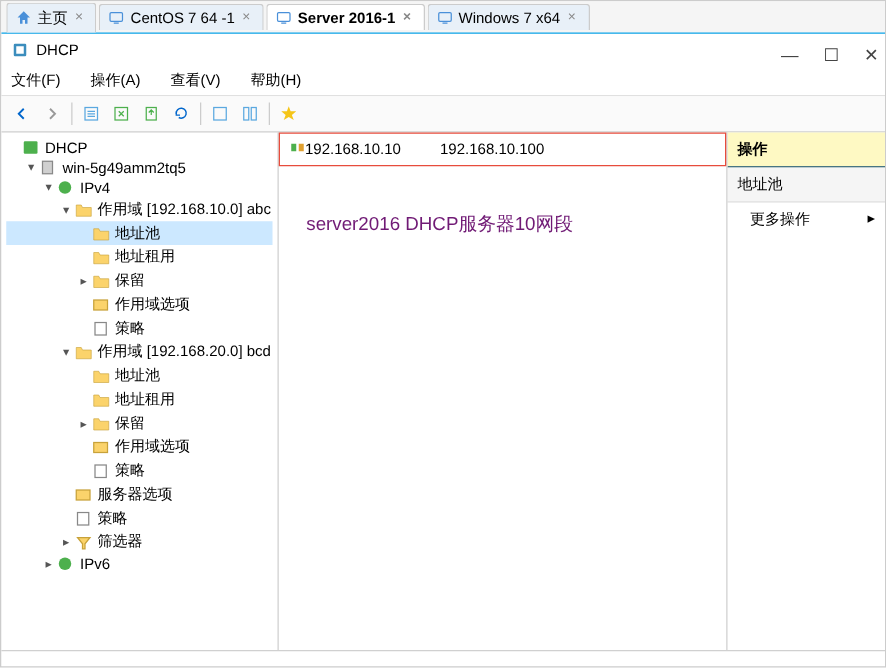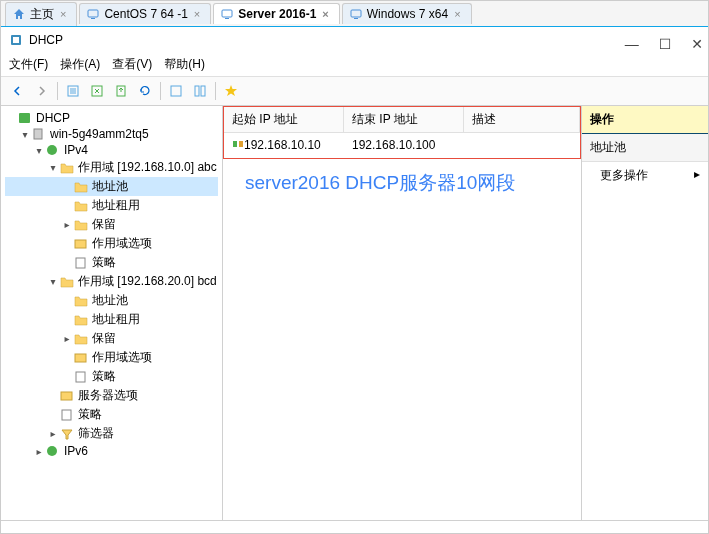--- a/index.html
+++ b/index.html
@@ -9,21 +9,21 @@
     .tab { display: flex; align-items: center; padding: 3px 8px 3px 6px; margin-right: 2px; background: #fff; border: 1px solid #ccc; border-bottom: none; border-radius: 3px 3px 0 0; gap: 4px; cursor: pointer; }
     .tab.active { background: #fff; font-weight: bold; }
     .tab.inactive { background: #e8f0f8; }
     .tab-close { color: #888; font-size: 11px; padding: 0 2px; cursor: pointer; }
     .tab-icon { width: 14px; height: 14px; display: flex; align-items: center; justify-content: center; }
     
     .window-controls { position: absolute; right: 6px; top: 36px; display: flex; gap: 20px; }
     .window-controls span { cursor: pointer; color: #444; font-size: 14px; }
     
     .app-title { display: flex; align-items: center; padding: 6px 8px; gap: 6px; }
-    .menu-bar { display: flex; gap: 12px; padding: 3px 8px; border-bottom: 1px solid #e0e0e0; }
+    .menu-bar { display: flex; gap: 24px; padding: 3px 8px; border-bottom: 1px solid #e0e0e0; }
     .menu-item { cursor: pointer; }
     
     .toolbar { display: flex; align-items: center; padding: 3px 6px; border-bottom: 1px solid #d0d0d0; gap: 2px; background: #fafafa; }
     .tool-btn { width: 22px; height: 22px; display: flex; align-items: center; justify-content: center; cursor: pointer; border: 1px solid transparent; }
     .tool-sep { width: 1px; height: 18px; background: #ccc; margin: 0 2px; }
     
     .main { display: flex; height: calc(100% - 118px); }
     .tree-panel { width: 222px; border-right: 1px solid #d0d0d0; padding: 4px; overflow: auto; position: relative; }
     .tree-item { display: flex; align-items: center; padding: 1px 0; cursor: pointer; white-space: nowrap; }
     .tree-item.selected { background: #cce8ff; }
@@ -36,21 +36,21 @@
     
     .list-panel { flex: 1; display: flex; flex-direction: column; border-right: 1px solid #d0d0d0; position: relative; }
     .list-header { display: flex; border-bottom: 1px solid #e0e0e0; }
     .list-header-cell { padding: 4px 8px; border-right: 1px solid #e0e0e0; background: #fafafa; }
     .col1 { width: 120px; }
     .col2 { width: 120px; }
     .col3 { flex: 1; }
     .list-row { display: flex; padding: 2px 0; }
     .list-cell { padding: 3px 8px; }
     .red-box { border: 1px solid #e74c3c; }
-    .annotation { position: absolute; color: #3b82f6; font-size: 19px; top: 64px; left: 22px; pointer-events: none; }
+    .annotation { position: absolute; color: #701a75; font-size: 15px; top: 64px; left: 22px; pointer-events: none; }
     
     .actions-panel { width: 126px; display: flex; flex-direction: column; }
     .actions-header { padding: 5px 8px; background: #fef9c3; border-bottom: 1px solid #0c4a6e; font-weight: bold; }
     .actions-sub { padding: 5px 8px; background: #f5f5f5; border-bottom: 1px solid #e0e0e0; }
     .actions-item { padding: 5px 8px 5px 18px; cursor: pointer; display: flex; justify-content: space-between; }
     .bottom-border { height: 1px; background: #d0d0d0; }
     
     .icon-folder { fill: #fbd36b; stroke: #c8a23a; stroke-width: 0.5; }
   </style>
 </head>
@@ -348,25 +348,20 @@
           <svg width="14" height="12">
             <circle cx="6" cy="6" r="5" fill="#4db04d"></circle>
           </svg>
         </span>
         <span>IPv6</span>
       </div>
   </div>
 
   <div class="list-panel">
     <div class="red-box">
-      <div class="list-header">
-        <div class="list-header-cell col1">起始 IP 地址</div>
-        <div class="list-header-cell col2">结束 IP 地址</div>
-        <div class="list-header-cell col3">描述</div>
-      </div>
       <div class="list-row">
         <div class="list-cell col1" style="display:flex;gap:0;">
             <span><svg width="12" height="12">
                 <rect x="1" y="3" width="4" height="6" fill="#4db04d"></rect>
                 <rect x="7" y="3" width="4" height="6" fill="#e0a030"></rect>
               </svg></span>
             <span>192.168.10.10</span>
           </div>
         <div class="list-cell col2">192.168.10.100</div>
       </div>

